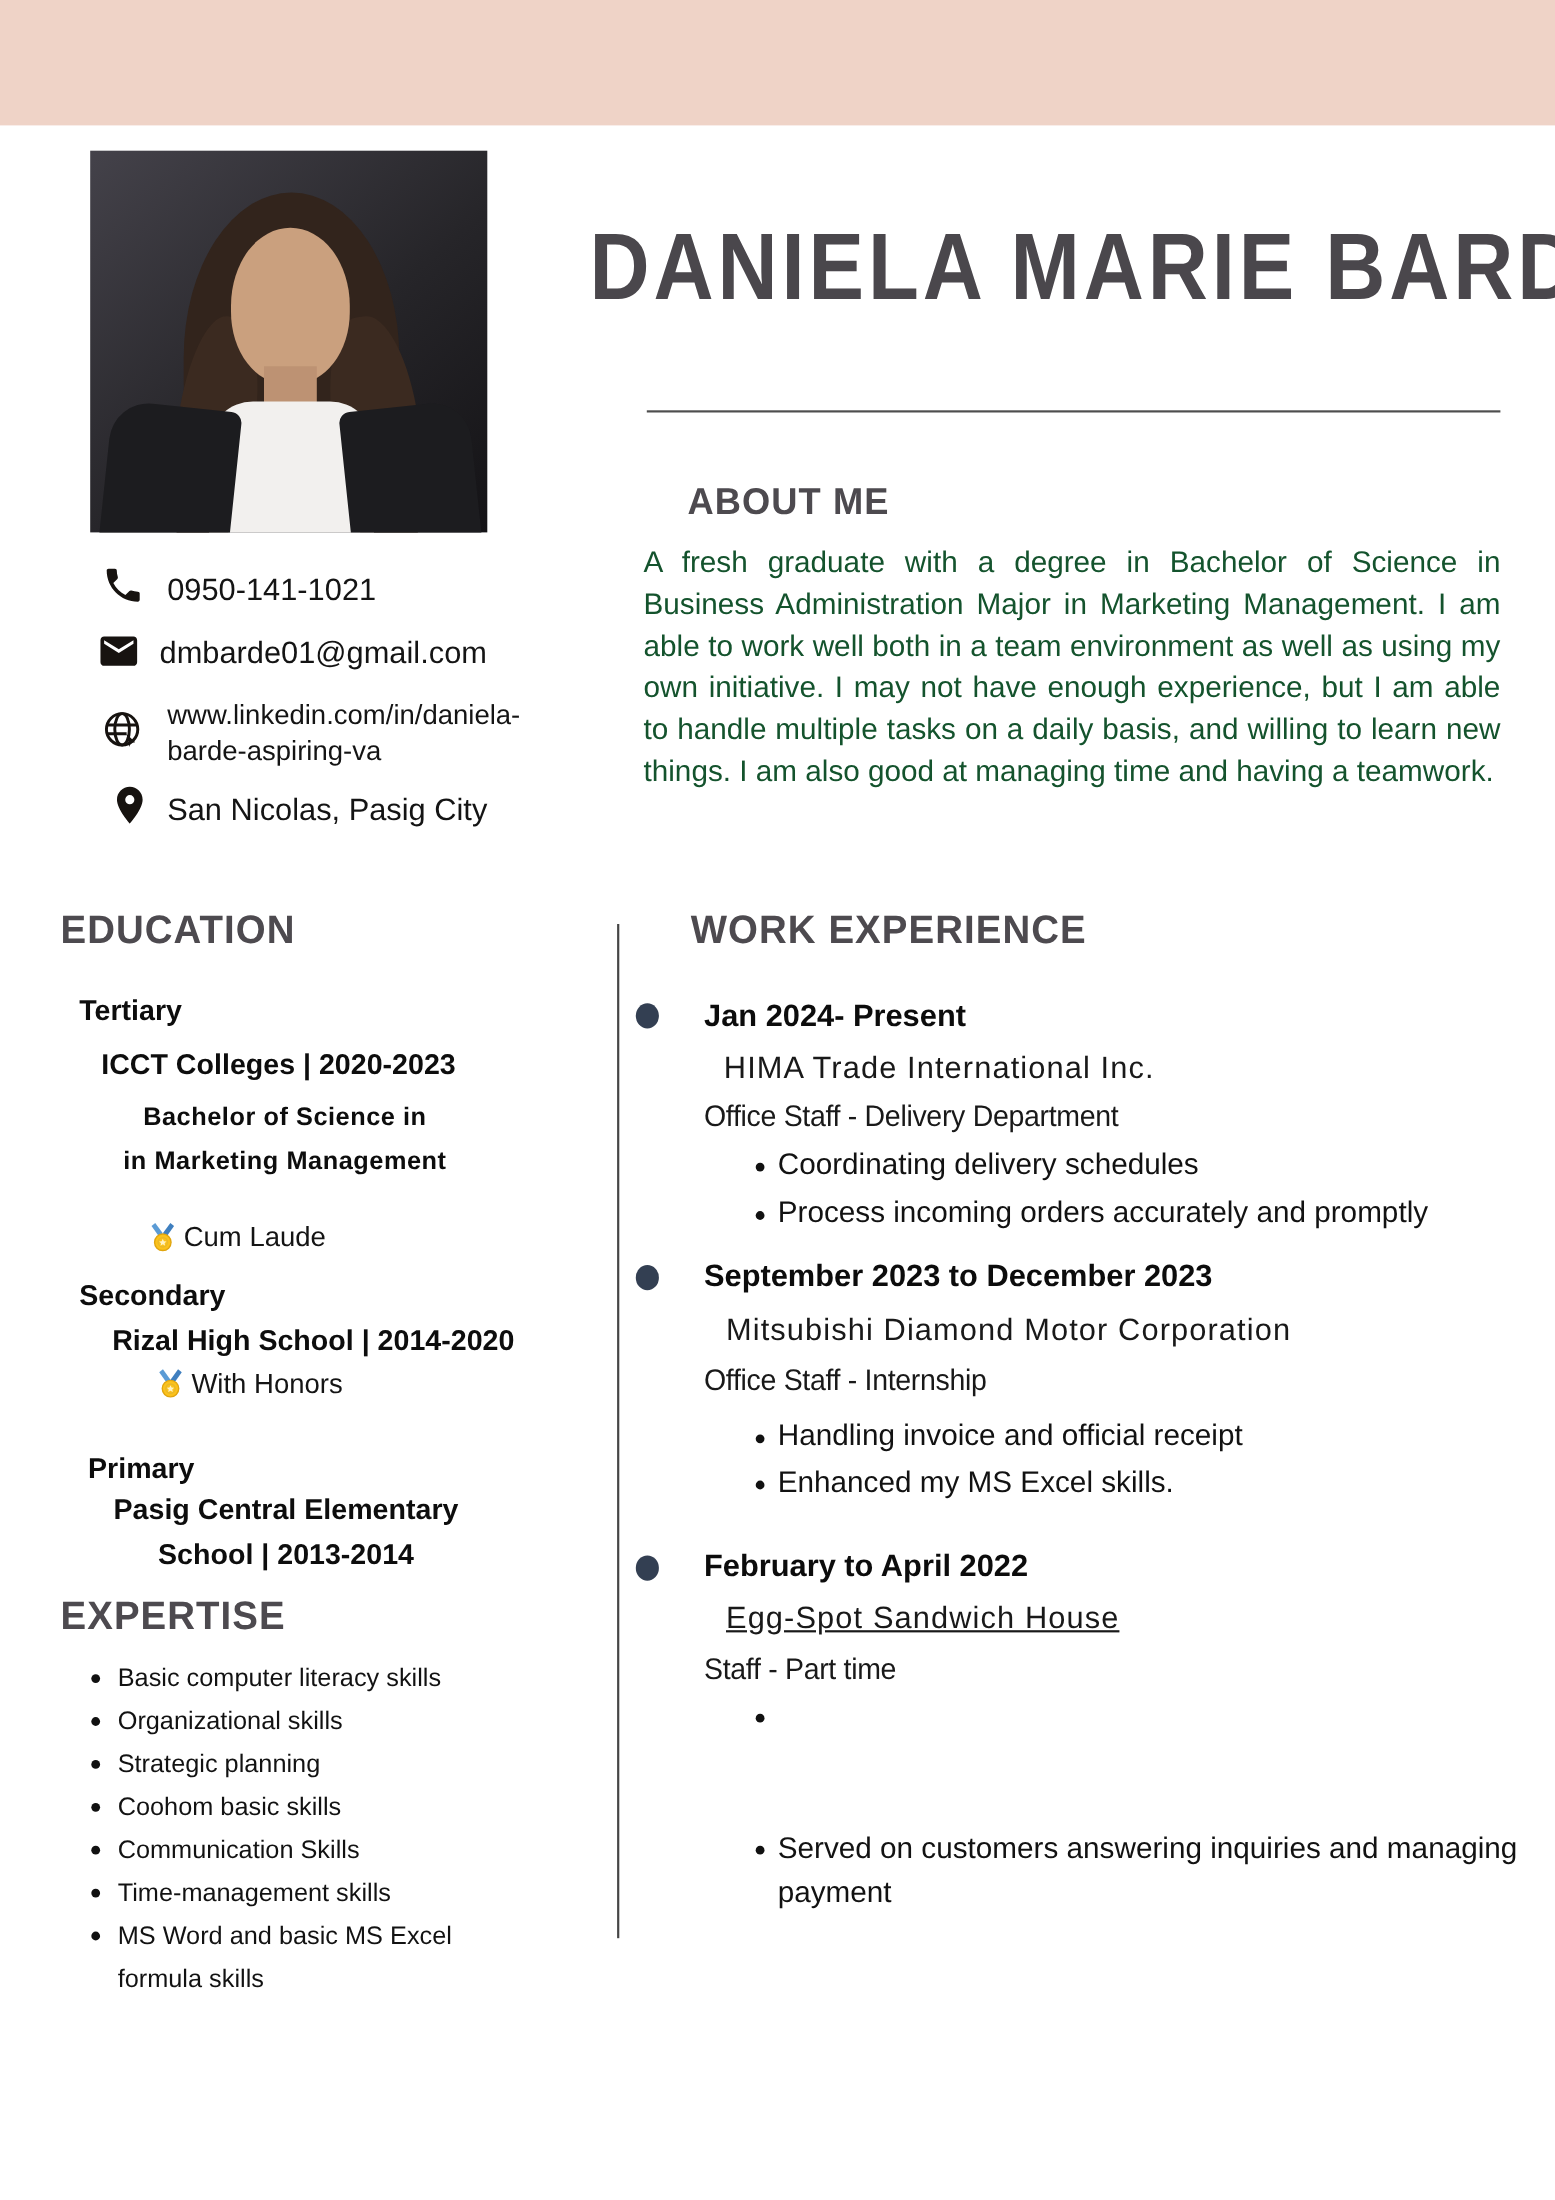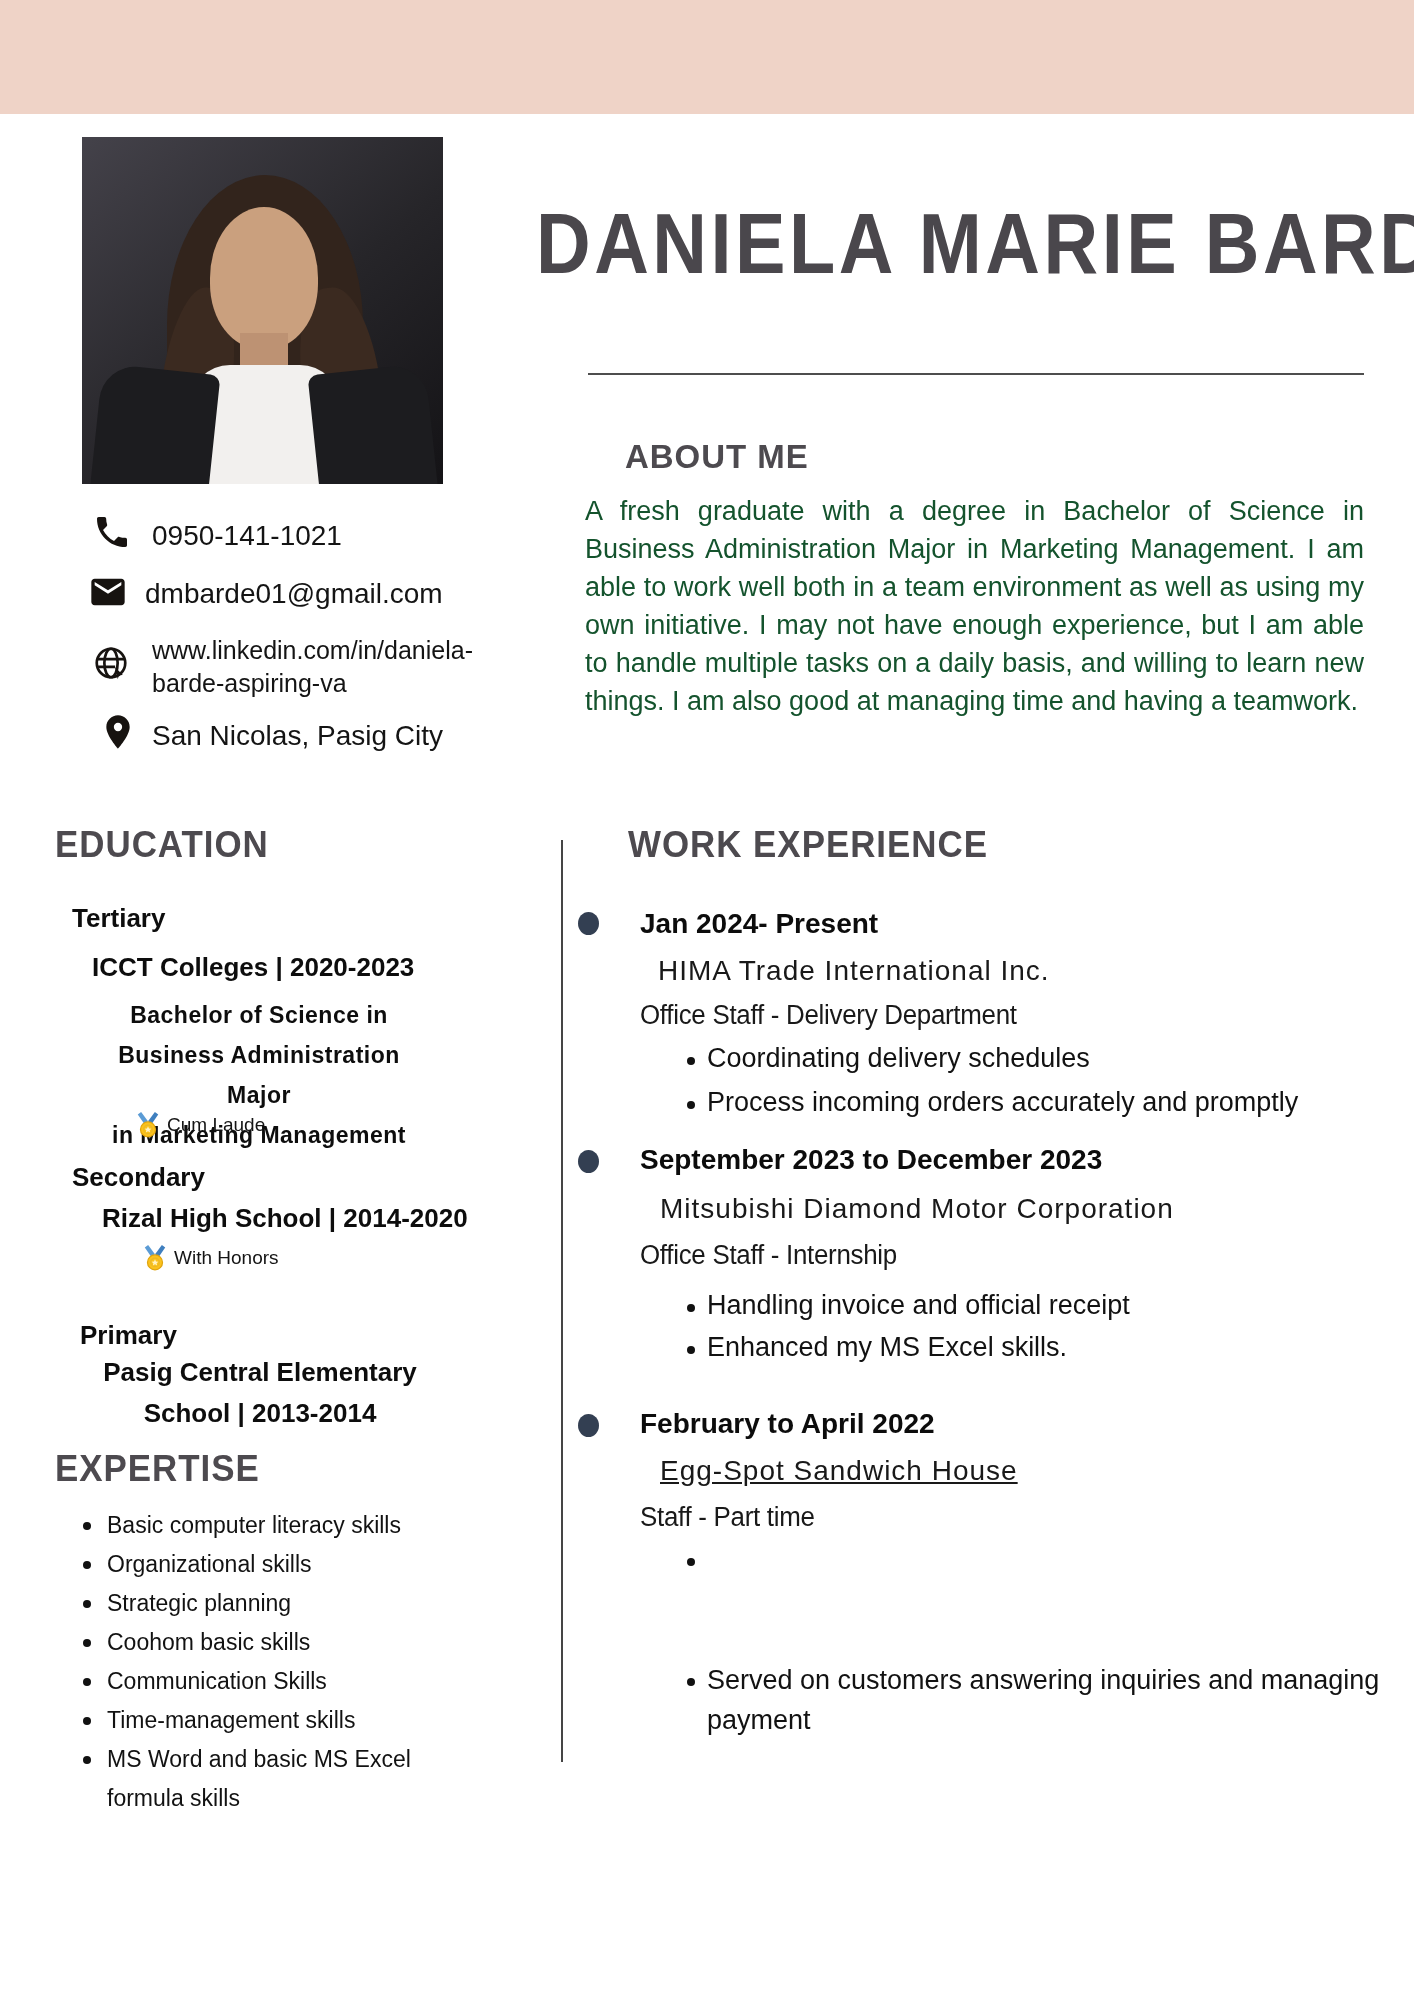--- a/index.html
+++ b/index.html
@@ -31,21 +31,21 @@
   .contact-icon{color:#171310;}
   .contact-text{font-size:28px;color:#141414;white-space:nowrap;}
   .link2{font-size:25px;line-height:33px;color:#141414;}
   .about-body{
     left:585px;top:492px;width:779px;font-size:27px;line-height:38px;
     text-align:justify;color:#14532d;
   }
   .edu-label{font-size:26px;font-weight:700;color:#0d0d0d;white-space:nowrap;}
   .edu-school{font-size:24px;font-weight:700;color:#0d0d0d;white-space:nowrap;}
   .edu-center{text-align:center;font-weight:700;color:#0d0d0d;}
-  .honor{font-size:19px;color:#141414;white-space:nowrap;display:flex;align-items:center;gap:4px;}
+  .honor{font-size:25px;color:#141414;white-space:nowrap;display:flex;align-items:center;gap:4px;}
   .skills{left:75px;top:1506px;width:385px;}
   .skills ul{margin:0;padding:0;list-style:none;}
   .skills li{position:relative;padding-left:32px;font-size:23px;line-height:39px;color:#121212;}
   .skills li .dot{position:absolute;left:8px;top:16px;width:8px;height:8px;border-radius:50%;background:#111;}
   .divider-v{left:561px;top:840px;width:2px;height:922px;background:#454545;}
   .tl-bullet{width:21px;height:23px;border-radius:50%;background:#333f52;}
   .job-period{font-size:28px;font-weight:700;color:#0c0c0c;white-space:nowrap;}
   .job-company{font-size:28px;letter-spacing:1px;color:#191919;white-space:nowrap;}
   .job-role{font-size:27px;letter-spacing:-0.3px;color:#191919;white-space:nowrap;transform:scaleX(0.96);transform-origin:left top;}
   .duty{font-size:27px;line-height:40px;color:#121212;}
@@ -109,21 +109,20 @@
 
   <div class="abs h-section" style="left:625px;top:437px;">ABOUT ME</div>
   <div class="abs about-body">A fresh graduate with a degree in Bachelor of Science in Business Administration Major in Marketing Management. I am able to work well both in a team environment as well as using my own initiative. I may not have enough experience, but I am able to handle multiple tasks on a daily basis, and willing to learn new things. I am also good at managing time and having a teamwork.</div>
 
   <div class="abs h-section" style="left:55px;top:824px;font-size:36px;">EDUCATION</div>
 
   <div class="abs edu-label" style="left:72px;top:903px;">Tertiary</div>
   <div class="abs edu-school" style="left:92px;top:952px;font-size:26px;">ICCT Colleges | 2020-2023</div>
   <div class="abs edu-center" style="left:85px;top:995px;width:348px;font-size:23px;line-height:40px;letter-spacing:0.5px;">
     <div>Bachelor of Science in</div>
-    <div>Business Administration Major</div>
     <div>in Marketing Management</div>
   </div>
   <div class="abs honor" style="left:133px;top:1110px;">
     <svg class="medal" viewBox="0 0 24 24">
       <path fill="#5b9bd5" d="M6.5 1.5 12 9l-2.8 2.3L3.8 3.6z"></path>
       <path fill="#3f7fbf" d="M17.5 1.5 12 9l2.8 2.3 5.4-7.7z"></path>
       <circle cx="12" cy="15.5" r="6" fill="#fcc21b" stroke="#e0a50f" stroke-width="1"></circle>
       <circle cx="12" cy="15.5" r="3.4" fill="none" stroke="#e8b82a" stroke-width="1"></circle>
       <path fill="#fff3c4" d="m12 13 .8 1.7 1.9.2-1.4 1.3.4 1.8-1.7-1-1.7 1 .4-1.8-1.4-1.3 1.9-.2z"></path>
     </svg>

